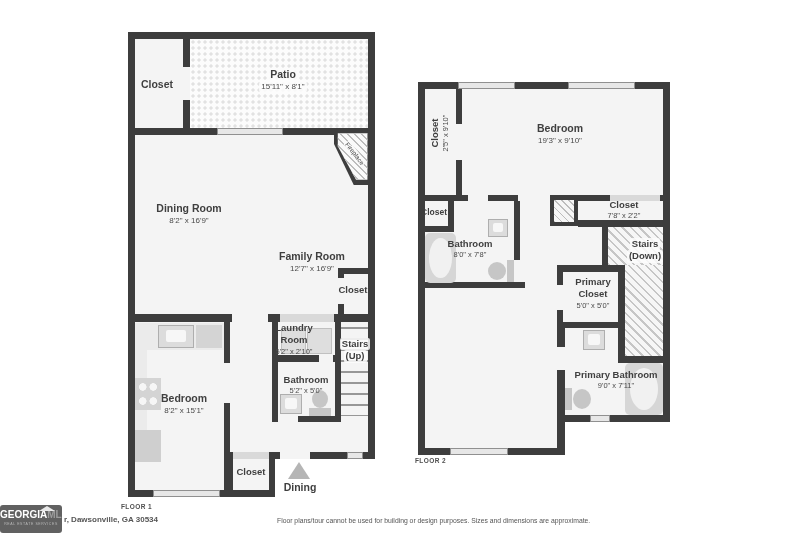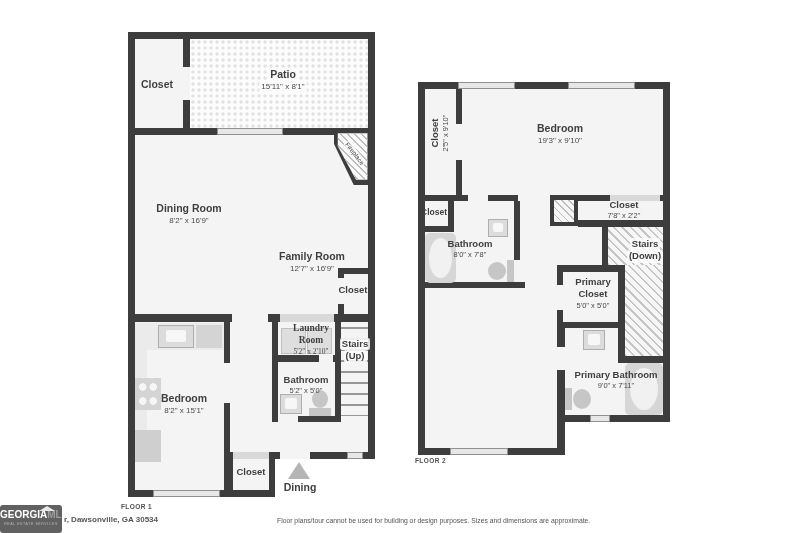--- a/index.html
+++ b/index.html
@@ -149,21 +149,21 @@
       <div class="rname">Family Room</div>
       <div class="rdim">12'7" x 16'9"</div>
     </div>
     <div class="lbl" style="left:202px;top:252px;width:46px;">
       <div class="rname md">Closet</div>
     </div>
     <div class="lbl" style="left:12px;top:360px;width:88px;">
       <div class="rname">Bedroom</div>
       <div class="rdim">8'2" x 15'1"</div>
     </div>
-    <div class="lbl" style="left:151px;top:290px;width:64px;font-family:Liberation Serif, serif;">
+    <div class="lbl" style="left:134px;top:290px;width:64px;">
       <div class="rname md">Laundry</div>
       <div class="rname md">Room</div>
       <div class="rdim sm">5'2" x 2'10"</div>
     </div>
     <div class="lbl onpat" style="left:206px;top:306px;width:42px;">
       <div class="rname md"><span>Stairs</span></div>
       <div class="rname md"><span>(Up)</span></div>
     </div>
     <div class="lbl" style="left:144px;top:342px;width:68px;">
       <div class="rname md">Bathroom</div>

